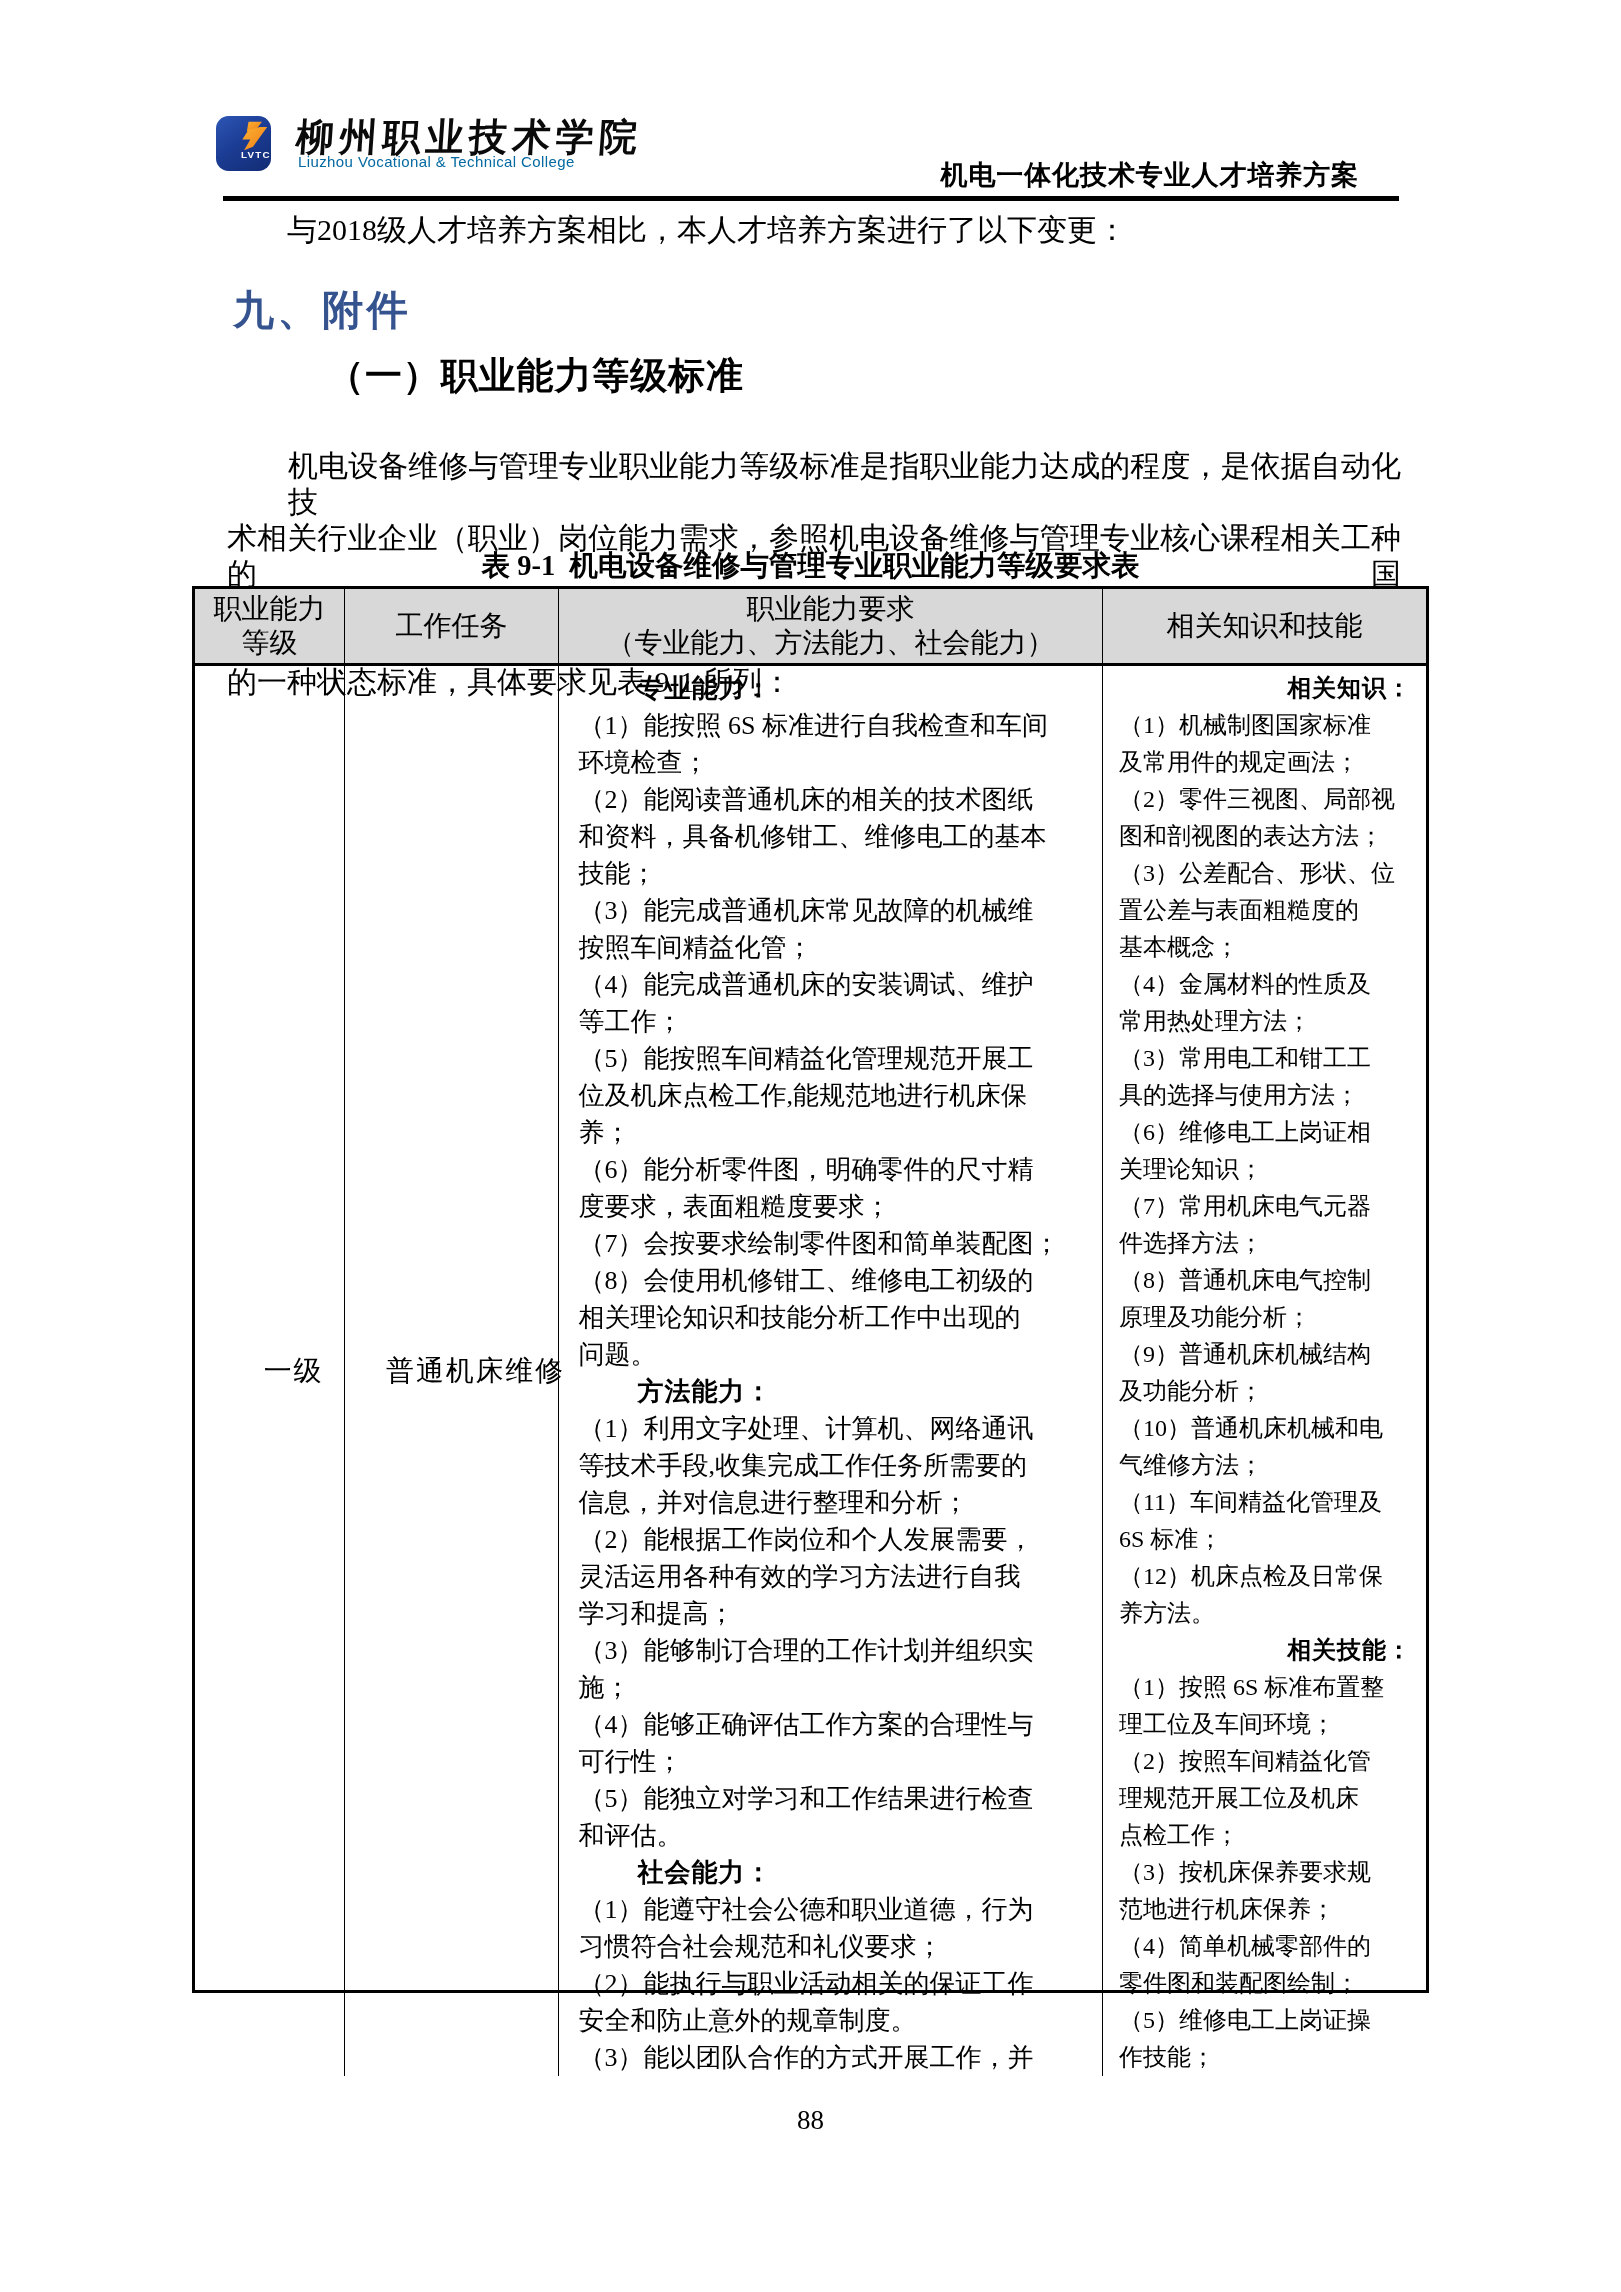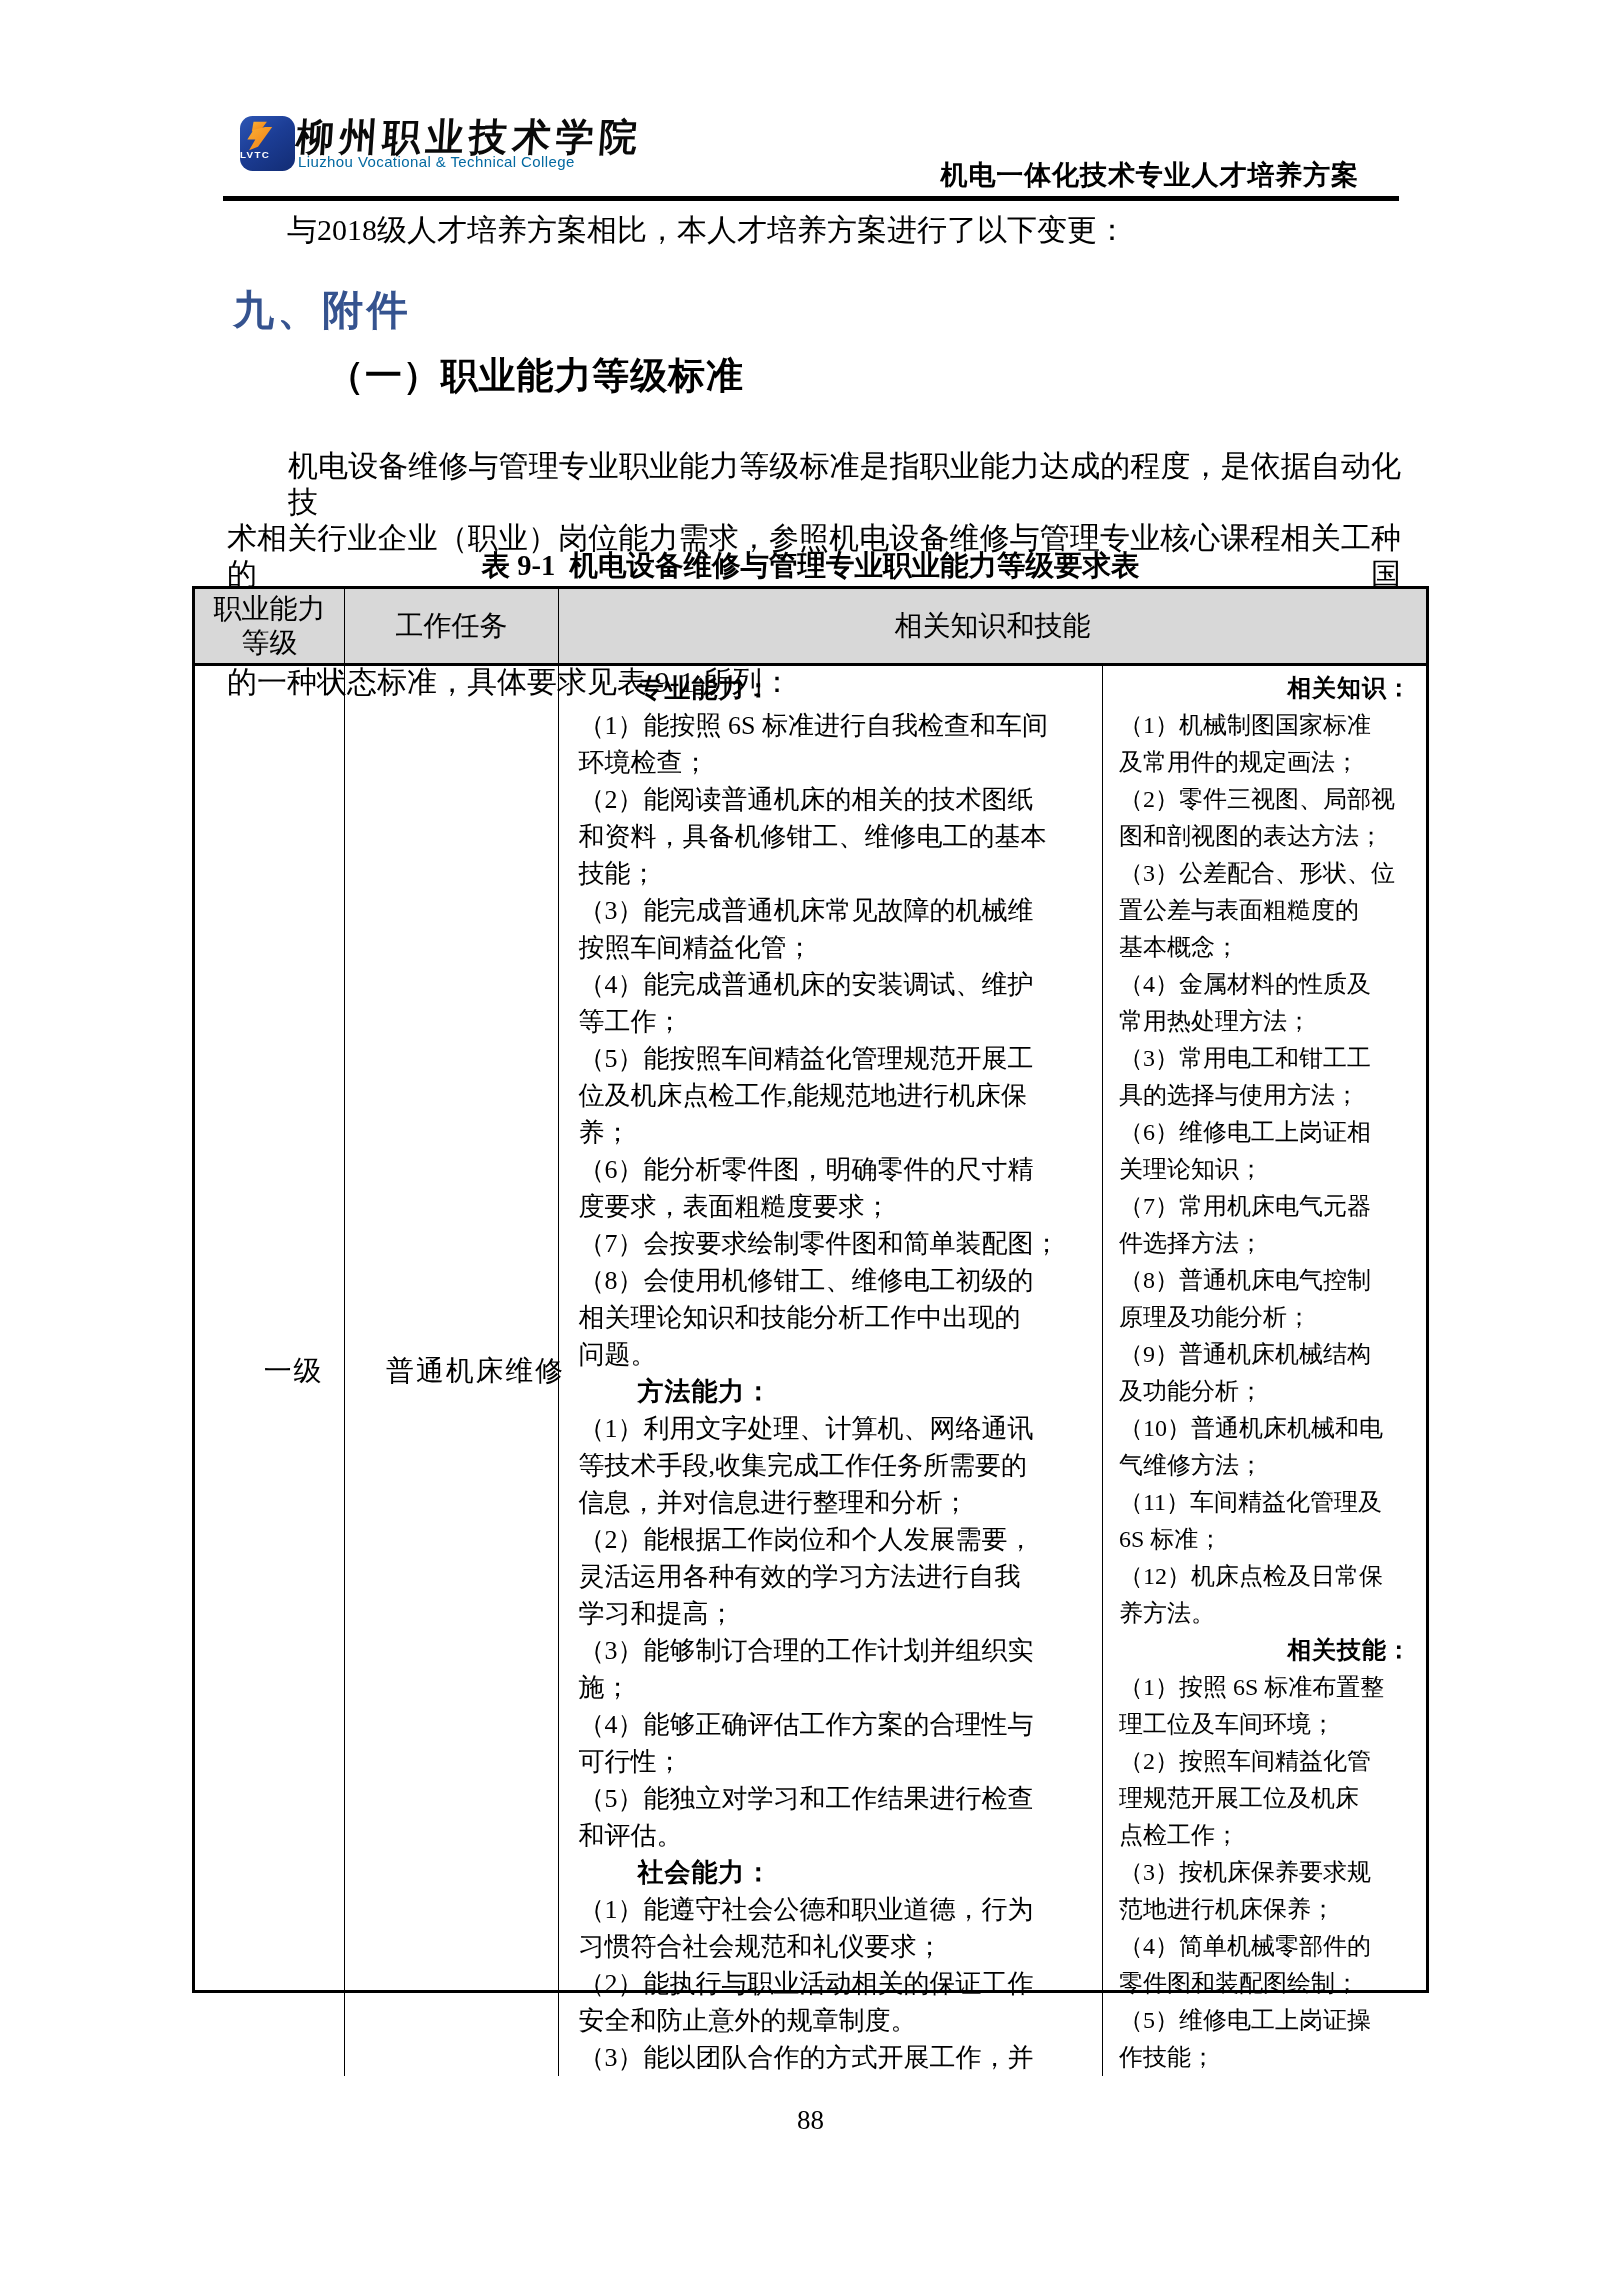--- a/index.html
+++ b/index.html
@@ -6,24 +6,24 @@
   .page{
     position:relative;
     width:1622px;height:2293px;
     background:#ffffff;
     font-family:"Liberation Serif","DejaVu Serif",serif;
     color:#000;
     overflow:hidden;
   }
   
   .logo-badge{
-    position:absolute;left:240px;top:116px;width:55px;height:55px;
+    position:absolute;left:216px;top:116px;width:55px;height:55px;
     border-radius:12.5px;
     background:linear-gradient(145deg,#2d56b5 0%,#1c3d95 45%,#122c74 100%);
-    display:flex;flex-direction:column;align-items:flex-start;justify-content:flex-start;
+    display:flex;flex-direction:column;align-items:flex-end;justify-content:flex-start;
   }
   .logo-badge svg{display:block;margin-top:3.6px;}
   .logo-abbr{
     font-family:"Liberation Sans","DejaVu Sans",sans-serif;
     font-weight:bold;font-size:9.8px;line-height:9.8px;color:#ffffff;letter-spacing:1.3px;
     margin-top:-1.8px;
   }
   .logo-cn{
     position:absolute;left:296px;top:112px;
     font-size:38px;font-weight:bold;letter-spacing:5.3px;
@@ -142,20 +142,24 @@
   <div class="tbl-caption">表 9-1  机电设备维修与管理专业职业能力等级要求表</div>
   <div class="tbl">
     <div class="tbl-head">
       <div class="cell c1 vline hcell">
           <div class="tline">职业能力</div>
           <div class="tline">等级</div>
         </div>
       <div class="cell c2 vline hcell">
         <div class="tline">工作任务</div>
       </div>
+      <div class="cell c3 vline hcell">
+          <div class="tline">职业能力要求</div>
+          <div class="tline">（专业能力、方法能力、社会能力）</div>
+        </div>
       <div class="cell c4 hcell">
         <div class="tline">相关知识和技能</div>
       </div>
     </div>
     <div class="tbl-body">
       <div class="cell c1 vline ccell">一级</div>
       <div class="cell c2 vline ccell">普通机床维修</div>
       <div class="cell c3 vline txtcell c3cell">
           <div class="tline bold-line">专业能力：</div>
           <div class="tline">（1）能按照 6S 标准进行自我检查和车间</div>

